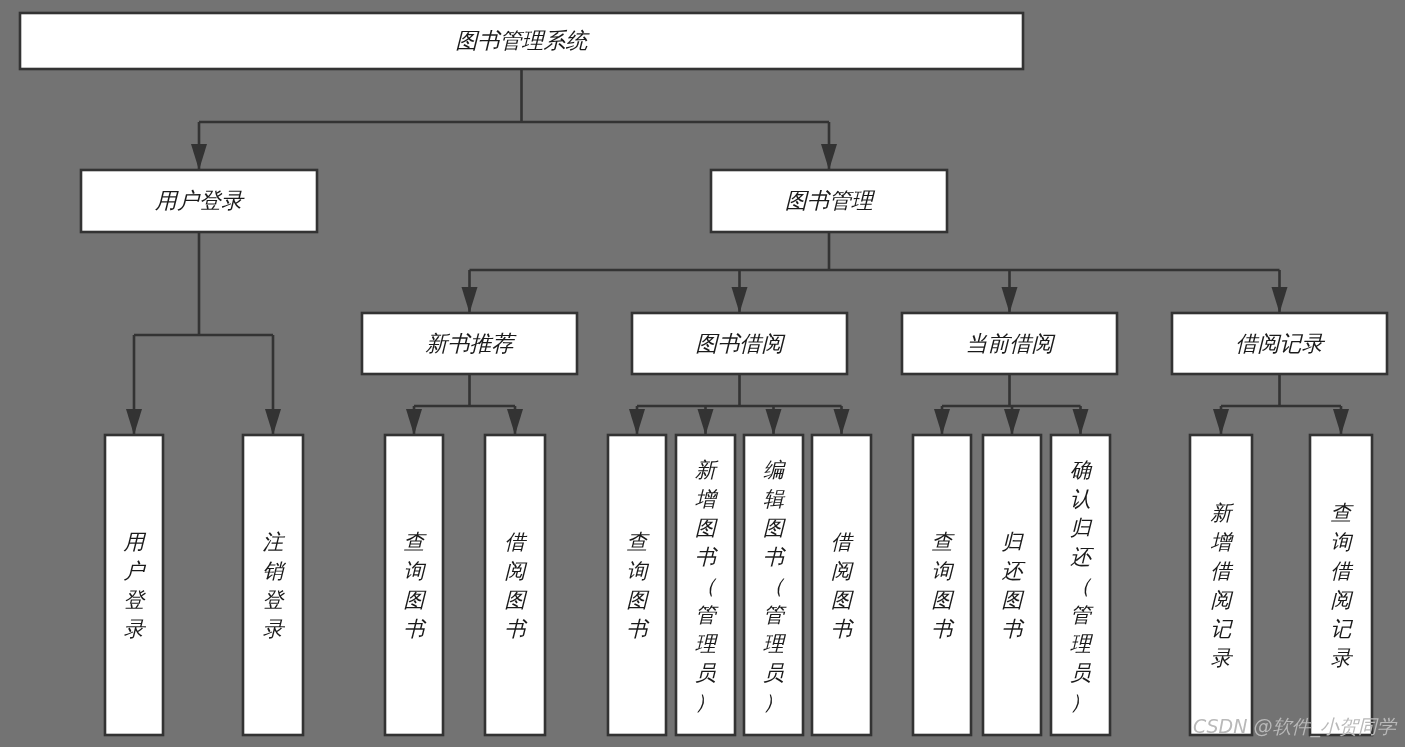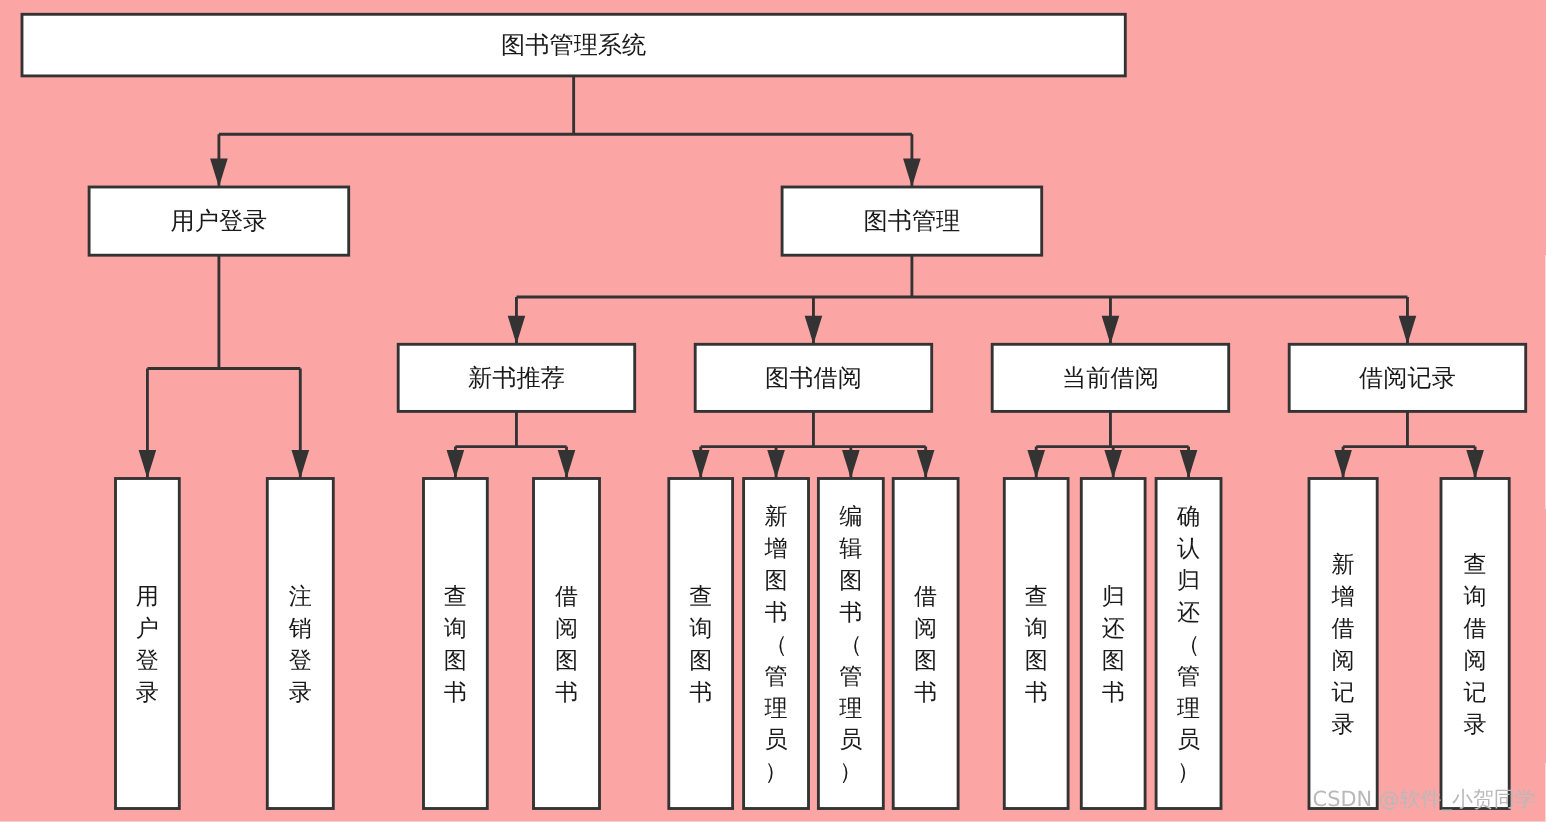--- a/index.html
+++ b/index.html
@@ -11,21 +11,22 @@
   body {
     width: 1405px;
     height: 747px;
     font-family: "DejaVu Sans", "Liberation Sans", sans-serif;
     overflow: hidden;
   }
   #diagram-root {
     position: relative;
     width: 1405px;
     height: 747px;
-    background: #fca5a5;
+    background: #737373;
+    font-style: italic;
   }
   svg.diagram-canvas {
     position: absolute;
     left: 0;
     top: 0;
     width: 1405px;
     height: 747px;
     display: block;
   }
   .node-box {

